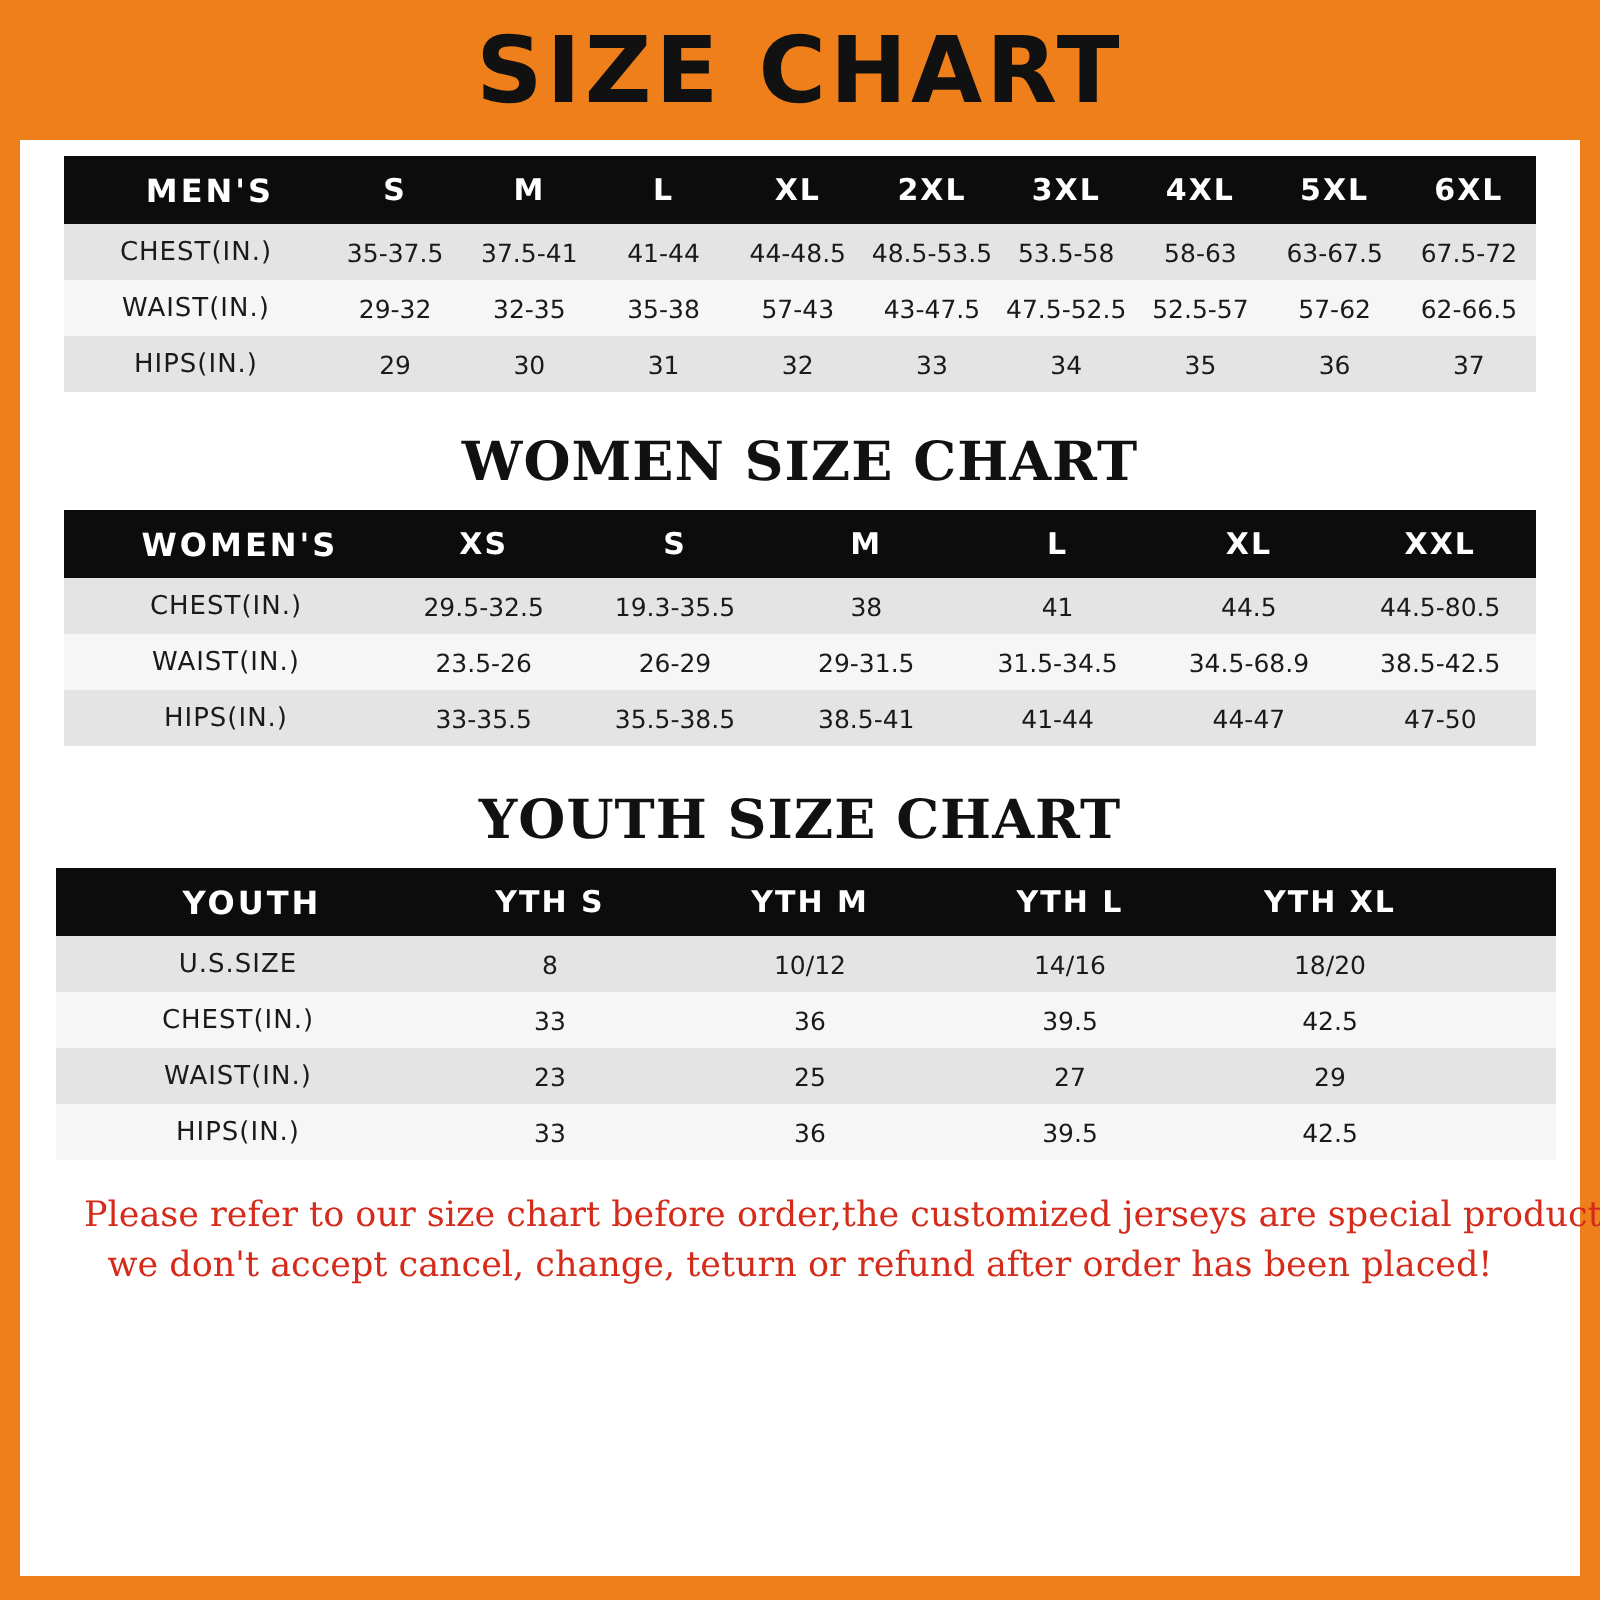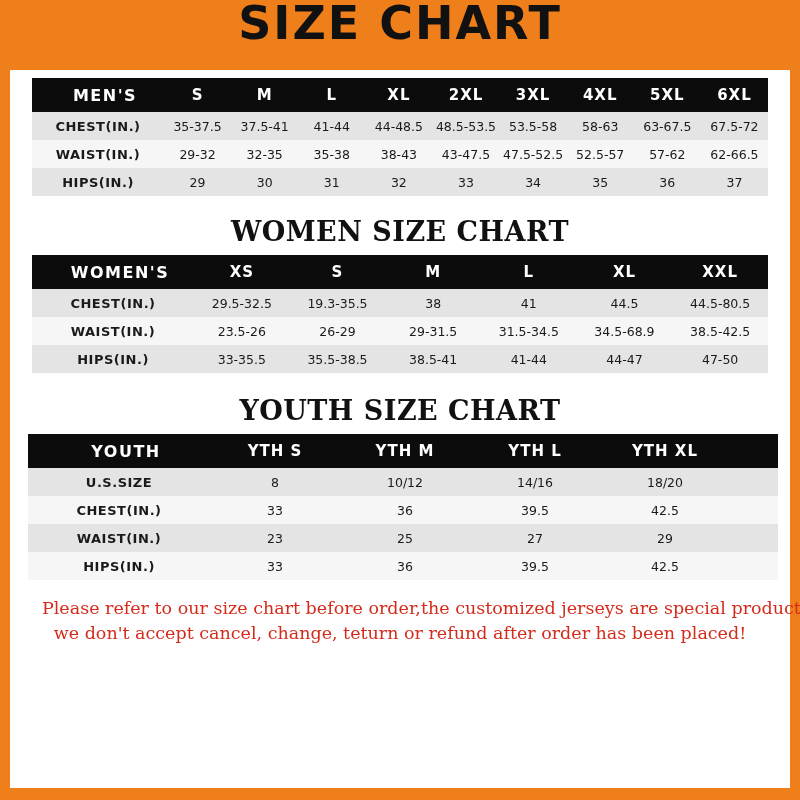--- a/index.html
+++ b/index.html
@@ -19,20 +19,21 @@
     position: relative;
     background: #ffffff;
     box-sizing: border-box;
     border-left: 10px solid #ef7f1a;
     border-right: 10px solid #ef7f1a;
   }
   .banner {
     background: #ef7f1a;
     height: 70px;
     display: flex;
+    align-items: center;
     justify-content: center;
     margin: 0 -10px;
   }
   .banner-title {
     font-family: "DejaVu Sans", sans-serif;
     font-weight: bold;
     font-size: 46px;
     letter-spacing: 2px;
     color: #111111;
     line-height: 1;
@@ -78,21 +79,21 @@
   }
   table.size-table thead th.first {
     text-align: center;
     padding-left: 14px;
     font-size: 16px;
     letter-spacing: 1.5px;
   }
   table.size-table tbody tr.odd td { background: #e4e4e4; }
   table.size-table tbody tr.even td { background: #f6f6f6; }
   table.size-table tbody td.first {
-    font-weight: bold;
+    font-weight: normal;
     letter-spacing: 0.5px;
     font-size: 13px;
   }
   .footer-note {
     margin-top: 16px;
     padding: 0 14px;
     text-align: center;
     color: #d42b1b;
     font-family: "DejaVu Serif", serif;
     font-size: 17.5px;
@@ -145,21 +146,21 @@
           <td>53.5-58</td>
           <td>58-63</td>
           <td>63-67.5</td>
           <td>67.5-72</td>
         </tr>
         <tr class="even">
           <td class="first">WAIST(IN.)</td>
           <td>29-32</td>
           <td>32-35</td>
           <td>35-38</td>
-          <td>38-43</td>
+          <td>57-43</td>
           <td>43-47.5</td>
           <td>47.5-52.5</td>
           <td>52.5-57</td>
           <td>57-62</td>
           <td>62-66.5</td>
         </tr>
         <tr class="odd">
           <td class="first">HIPS(IN.)</td>
           <td>29</td>
           <td>30</td>

